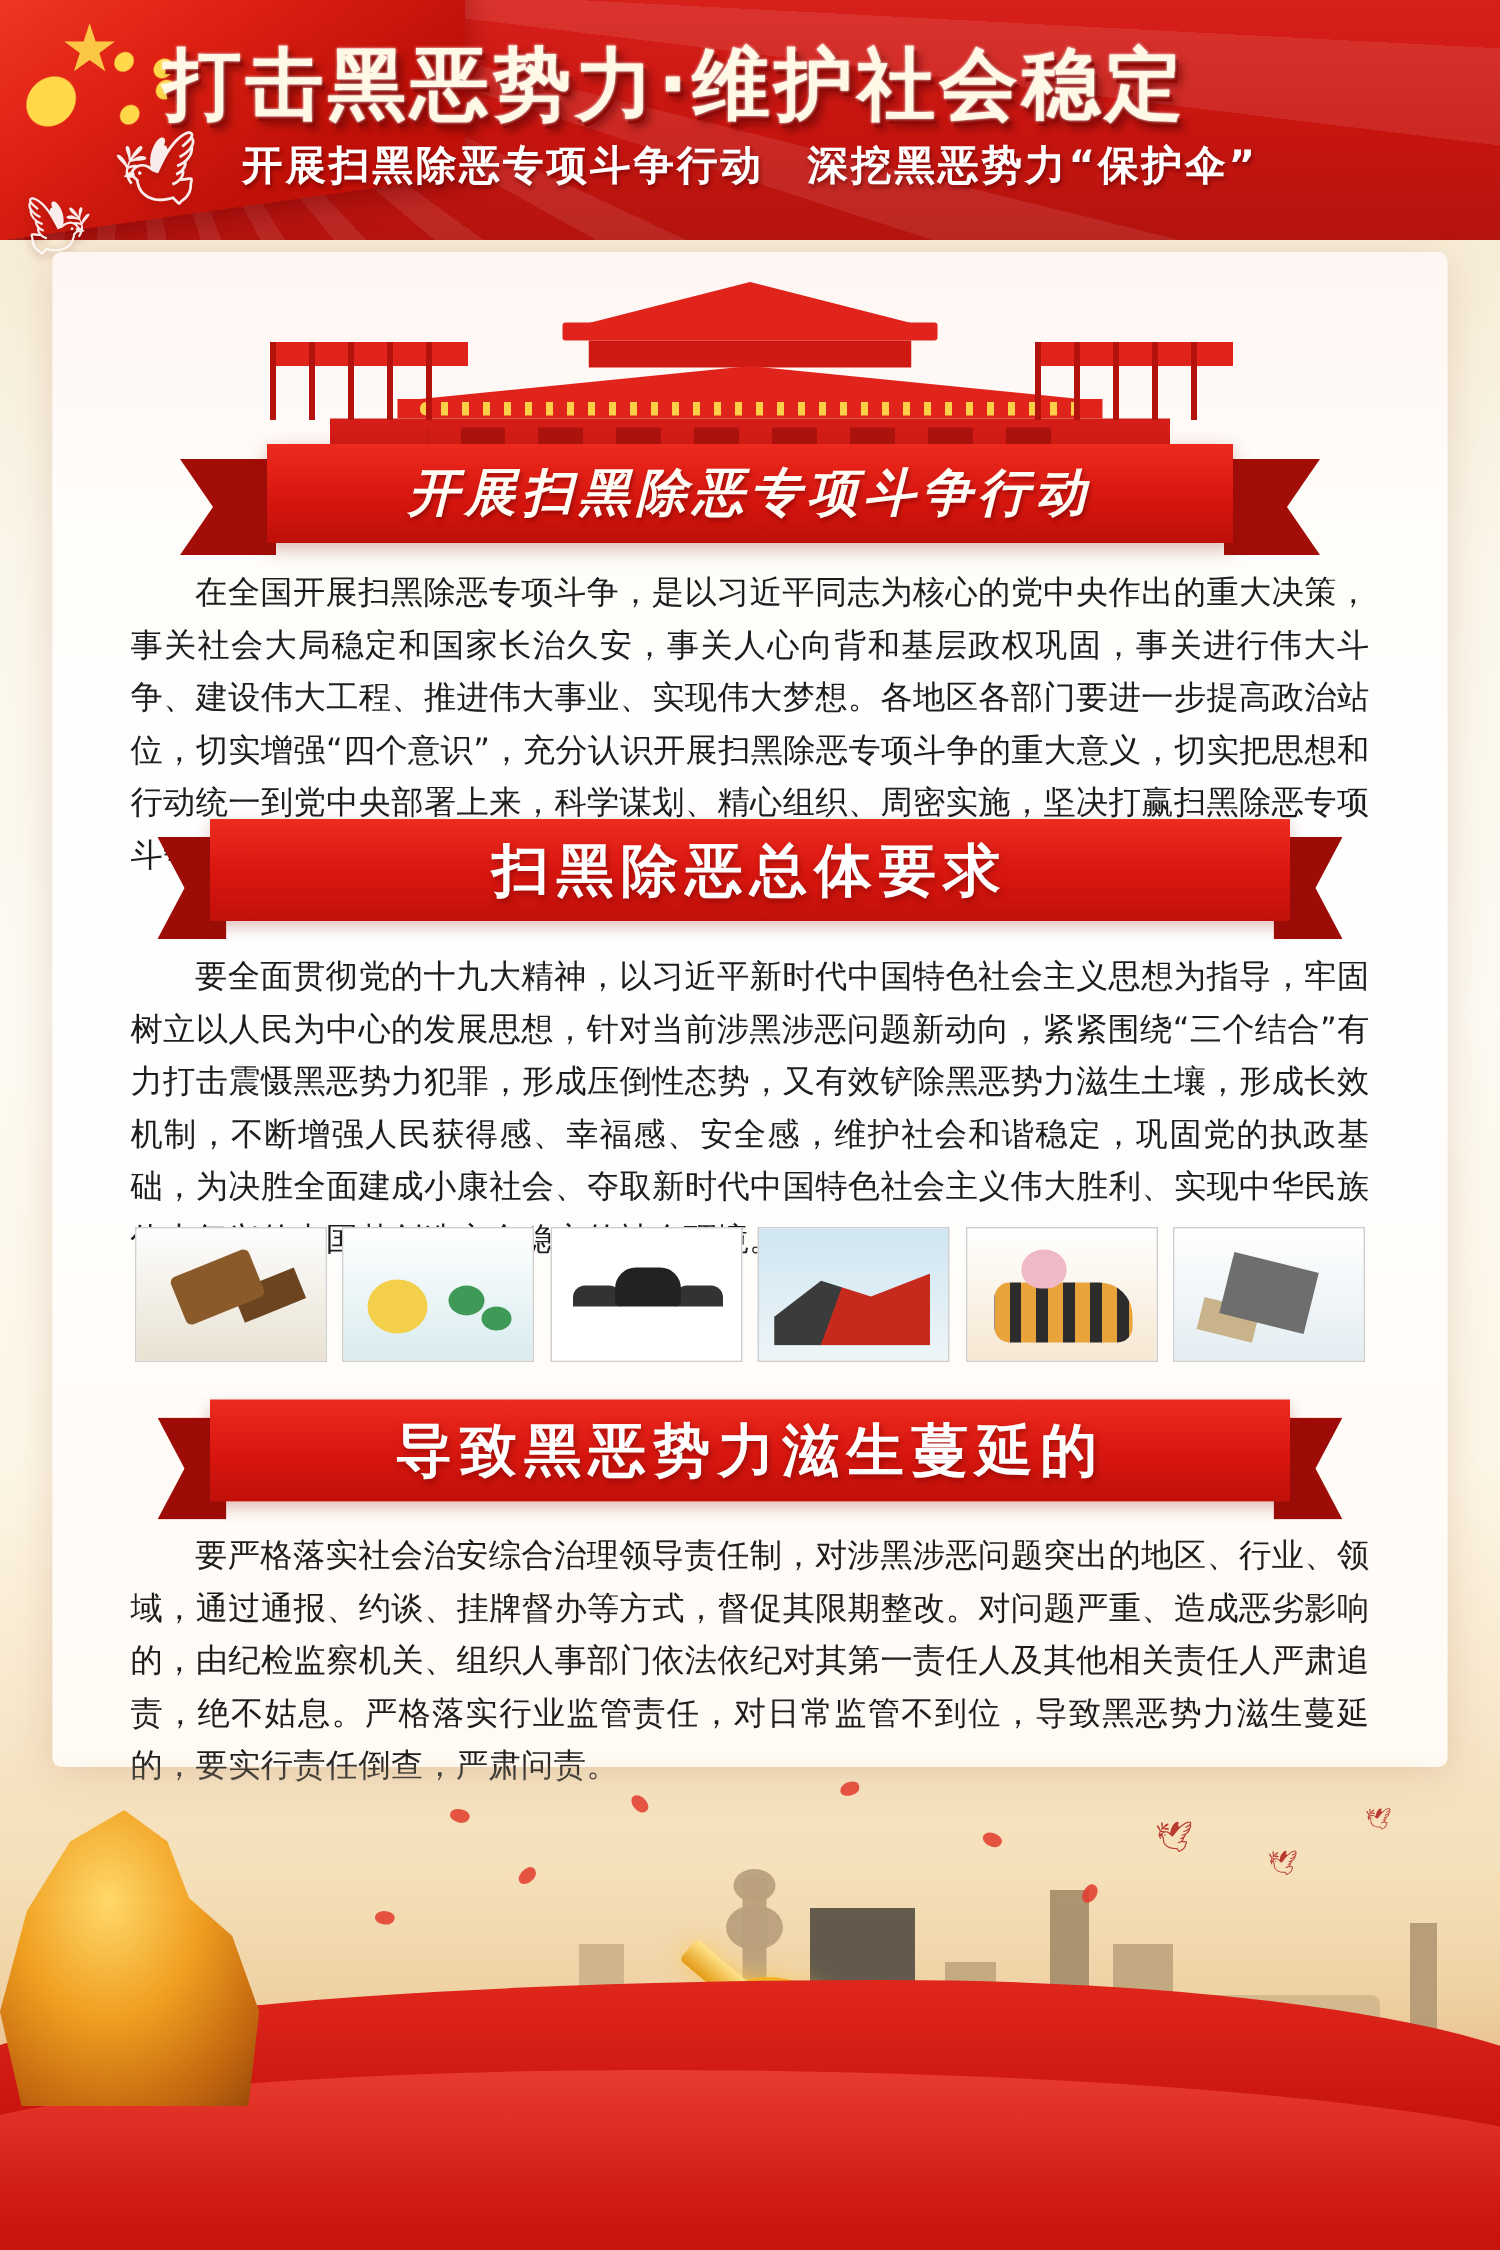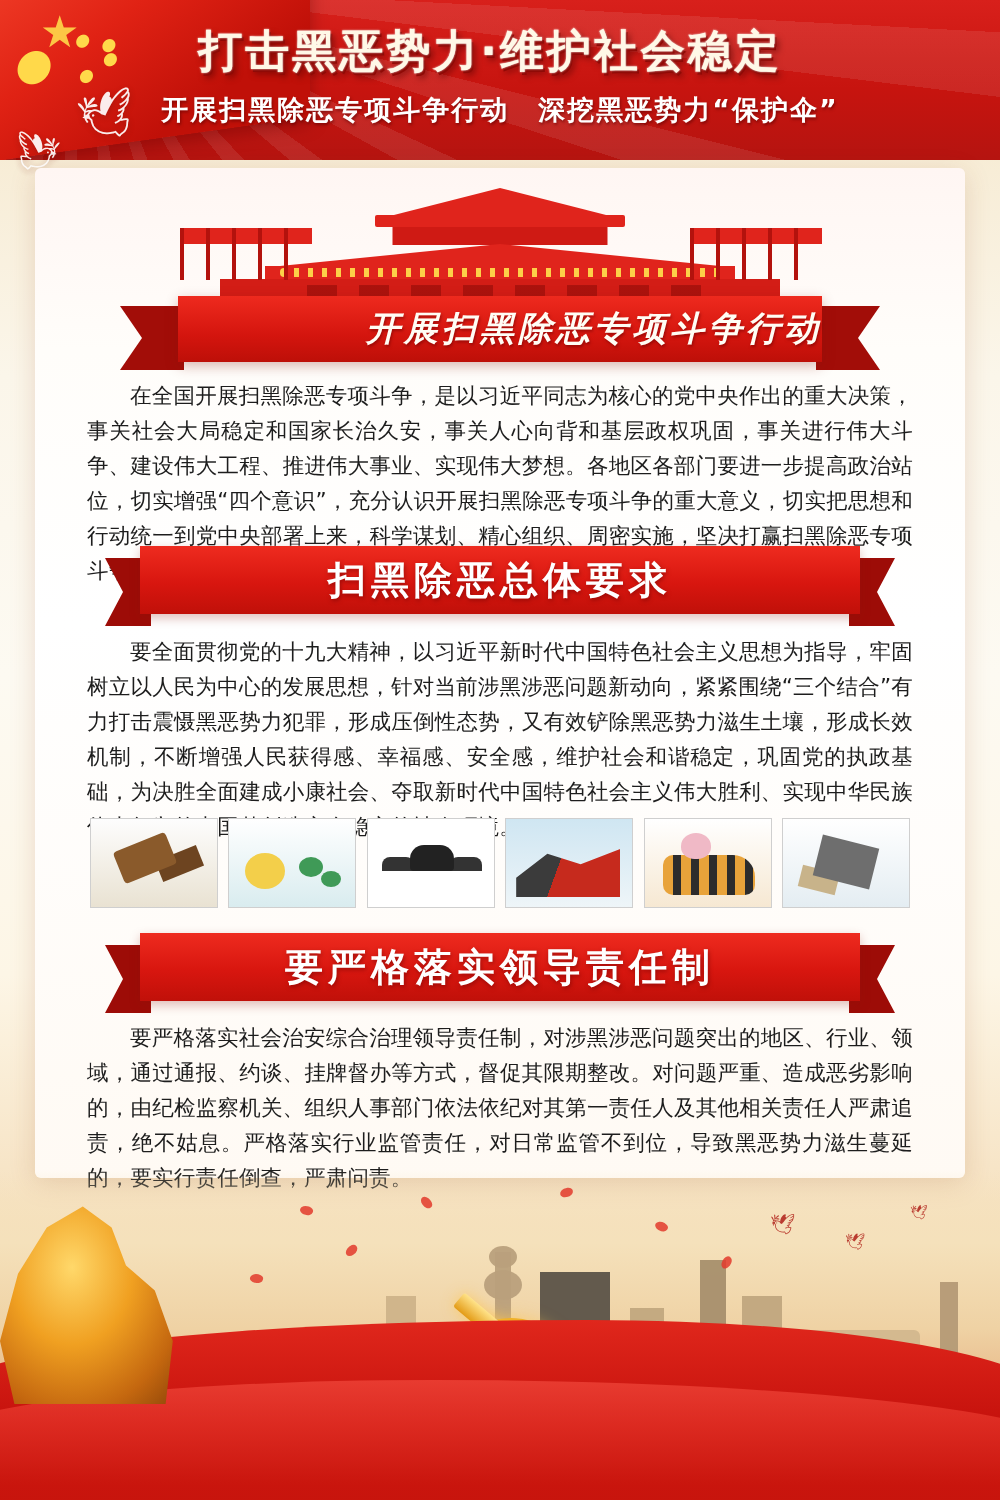--- a/index.html
+++ b/index.html
@@ -59,29 +59,28 @@
   .banner-star-left {
     position: absolute; left: 40px; top: 6px;
     font-size: 44px; color: #ffd94a; opacity: .9;
   }
   .main-title {
     position: absolute;
     left: 0; top: 22px;
     width: 900px;
     text-align: center;
     font-family: "DejaVu Sans", "Liberation Sans", sans-serif;
-    font-size: 44px;
+    font-size: 52px;
     font-weight: bold;
     letter-spacing: 3px;
     color: #fff8e7;
     text-shadow:
       0 0 2px #fff,
       2px 3px 0 #8f0a06,
       4px 5px 6px rgba(70,0,0,0.55);
-    margin-left: 40px;
   }
   .sub-title {
     position: absolute;
     left: 0; top: 92px;
     width: 1000px;
     text-align: center;
     font-family: "DejaVu Sans", "Liberation Sans", sans-serif;
     font-size: 27px;
     font-weight: bold;
     letter-spacing: 2px;
@@ -215,21 +214,21 @@
   
   .gate-banner {
     position: absolute;
     left: 50%; transform: translateX(-50%);
     top: 128px;
     width: 760px; height: 66px;
   }
   .gate-banner .gb-main {
     position: absolute; left: 58px; right: 58px; top: 0; height: 66px;
     background: linear-gradient(180deg, #ee2a1e 0%, #d4150e 60%, #bd0f08 100%);
-    display: flex; align-items: center; justify-content: flex-end;
+    display: flex; align-items: center; justify-content: center;
     box-shadow: 0 4px 12px rgba(130,20,10,0.3);
   }
   .gate-banner .gb-text {
     font-family: "DejaVu Sans", "Liberation Sans", sans-serif;
     font-size: 34px; font-weight: bold; letter-spacing: 4px;
     color: #fffdf5; font-style: italic;
     text-shadow: 1px 2px 3px rgba(110,0,0,0.55);
   }
   .gate-banner .gb-tail {
     position: absolute; top: 10px; width: 64px; height: 64px; background: #a20d08;
@@ -464,21 +463,21 @@
       <div class="cartoon c6">
           <div class="c-sky"></div>
         </div>
     </div>
 
     <div style="position:absolute; left:0; top:765px; width:930px;">
       <div class="ribbon">
         <div class="ribbon-tail left"></div>
         <div class="ribbon-tail right"></div>
         <div class="ribbon-body">
-          <span class="ribbon-title">要严格落实领导责任制</span>
+          <span class="ribbon-title">导致黑恶势力滋生蔓延的</span>
         </div>
       </div>
     </div>
 
     <div style="position:absolute; left:0; top:852px; width:930px;">
       <p class="para">要严格落实社会治安综合治理领导责任制，对涉黑涉恶问题突出的地区、行业、领域，通过通报、约谈、挂牌督办等方式，督促其限期整改。对问题严重、造成恶劣影响的，由纪检监察机关、组织人事部门依法依纪对其第一责任人及其他相关责任人严肃追责，绝不姑息。严格落实行业监管责任，对日常监管不到位，导致黑恶势力滋生蔓延的，要实行责任倒查，严肃问责。</p>
     </div>
 
   </div>
 

